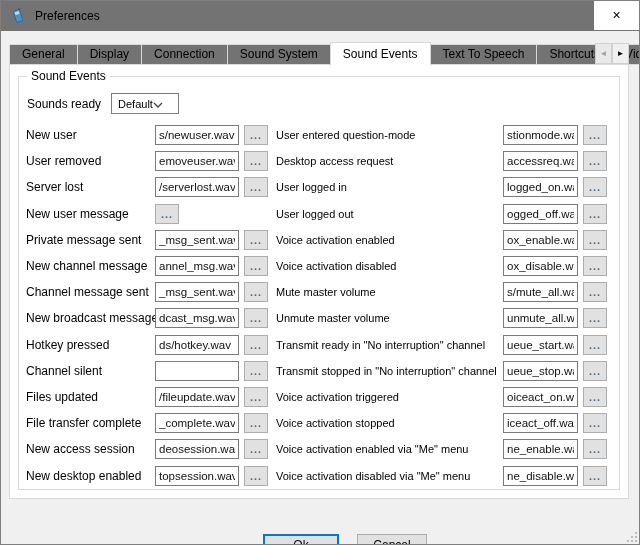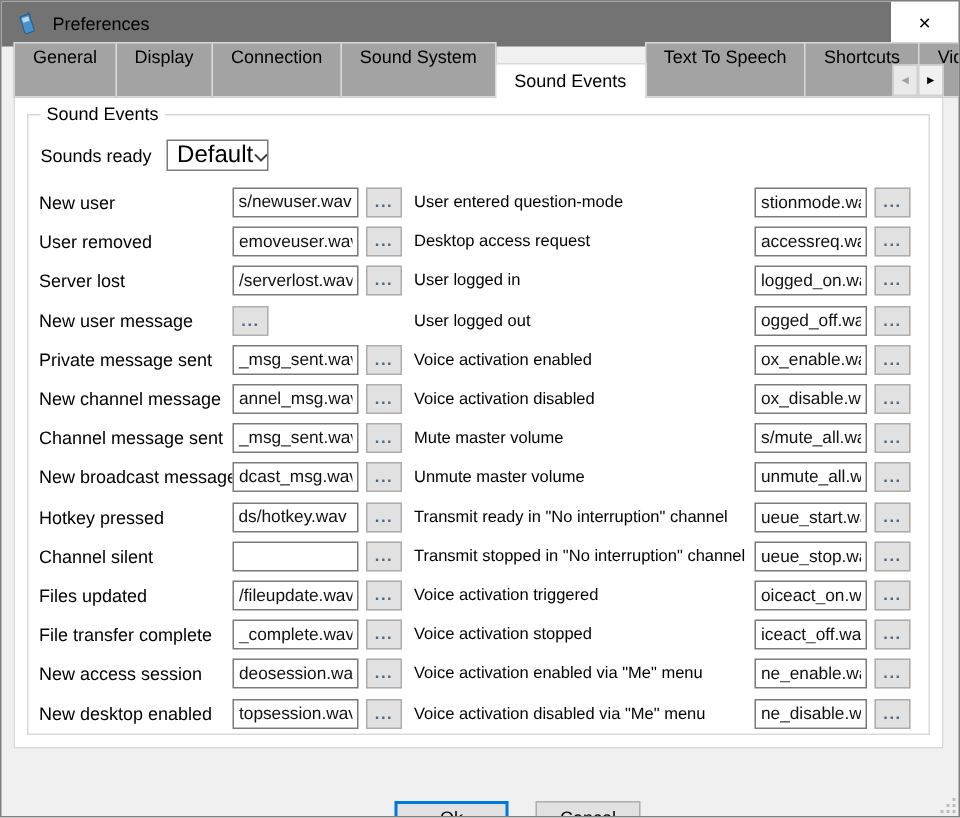--- a/index.html
+++ b/index.html
@@ -11,40 +11,40 @@
   .titlebar{position:absolute;top:0;left:0;right:0;height:30px;background:#737373;
             display:flex;align-items:center;padding-left:9px;}
   .app-icon{width:16px;height:16px;display:inline-block;}
   .title{font-size:12px;margin-left:9px;}
   .close-btn{position:absolute;top:0;right:0;width:45px;height:29px;border:none;background:#ffffff;
              font-size:14px;line-height:29px;text-align:center;padding:0;cursor:default;color:#000;}
 
   
   .tabbar{position:absolute;top:40px;left:8px;right:10px;height:24px;display:flex;align-items:flex-end;z-index:2;}
   .tabs{display:flex;align-items:flex-end;}
-  .tab{height:37px;line-height:19px;padding:0 12px;font-size:12px;background:#a3a3a3;
+  .tab{height:21px;line-height:19px;padding:0 12px;font-size:12px;background:#737373;
        border:1px solid #d9d9d9;margin-right:-1px;white-space:nowrap;cursor:default;}
   .tab.active{background:#fff;height:24px;line-height:22px;border-bottom:1px solid #fff;
               margin-bottom:-1px;position:relative;z-index:3;}
   .tab-scroller{position:absolute;right:0;bottom:1px;display:flex;z-index:4;}
   .tab-scroll{width:17px;height:21px;border:1px solid #d0d0d0;background:#f0f0f0;padding:0;
               font-size:8px;line-height:19px;text-align:center;}
   .tab-scroll.left{color:#a0a0a0;background:#e9e9e9;}
   .tab-scroll.right{color:#000;}
 
   
   .panel{position:absolute;top:63px;left:8px;right:10px;bottom:45px;background:#fff;
          border:1px solid #d9d9d9;z-index:1;}
   .groupbox{position:absolute;top:11px;left:8px;right:8px;bottom:8px;border:1px solid #d9d9d9;
             padding:12px 7px 6px 7px;}
   .legend{position:absolute;top:-8px;left:8px;background:#fff;padding:0 4px;font-size:12px;}
 
   .packrow{display:flex;align-items:center;font-size:12px;margin:4px 0 8px 1px;}
   .combo{width:68px;height:21px;border:1px solid #7a7a7a;background:#fff;margin-left:10px;
-         display:flex;align-items:center;padding:0 6px;font-size:16px;}
+         display:flex;align-items:center;padding:0 6px;font-size:11px;}
 
   .columns{display:flex;gap:8px;}
   .col{display:flex;flex-direction:column;}
   .row{display:flex;align-items:center;height:26.2px;}
   .row-label{font-size:12px;white-space:nowrap;overflow:hidden;flex:none;}
   .col.left  .row-label{width:129px;}
   .col.right .row-label{width:227px;font-size:11px;}
   .row-input{flex:none;width:84px;height:20px;border:1px solid #7a7a7a;background:#fff;
              font-family:"Liberation Sans",sans-serif;font-size:11.5px;padding:3px 3px;margin-right:5px;color:#111;}
   .col.right .row-input{width:75px;}

